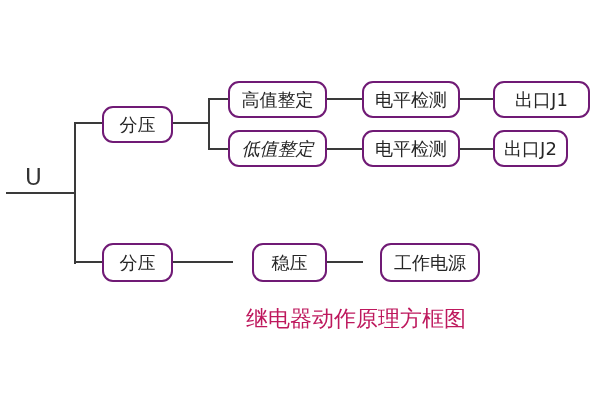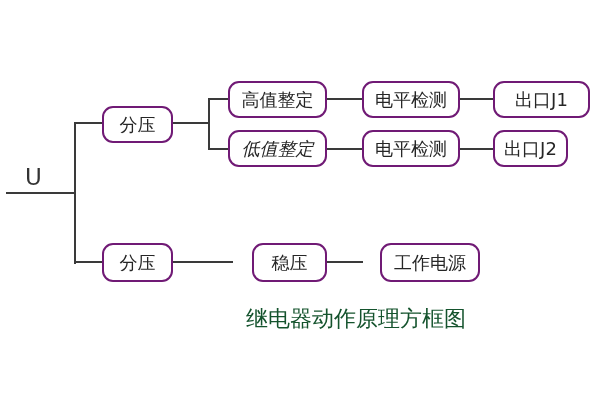--- a/index.html
+++ b/index.html
@@ -41,21 +41,21 @@
   }
   #input-label {
     left: 25px;
     top: 166px;
     font-size: 23px;
   }
   #caption {
     left: 246px;
     top: 308px;
     font-size: 22px;
-    color: #14532d;
+    color: #be185d;
     letter-spacing: 0px;
   }
   
   #n-divider-top   { left:102px; top:106px; width:71px;  height:37px; }
   #n-high-setting  { left:228px; top:81px;  width:99px;  height:37px; }
   #n-level-detect-1{ left:362px; top:81px;  width:98px;  height:37px; }
   #n-outlet-j1     { left:493px; top:81px;  width:97px;  height:37px; }
   #n-low-setting   { left:228px; top:130px; width:99px;  height:37px;font-style:italic; }
   #n-level-detect-2{ left:362px; top:130px; width:98px;  height:37px; }
   #n-outlet-j2     { left:493px; top:130px; width:75px;  height:37px; }

